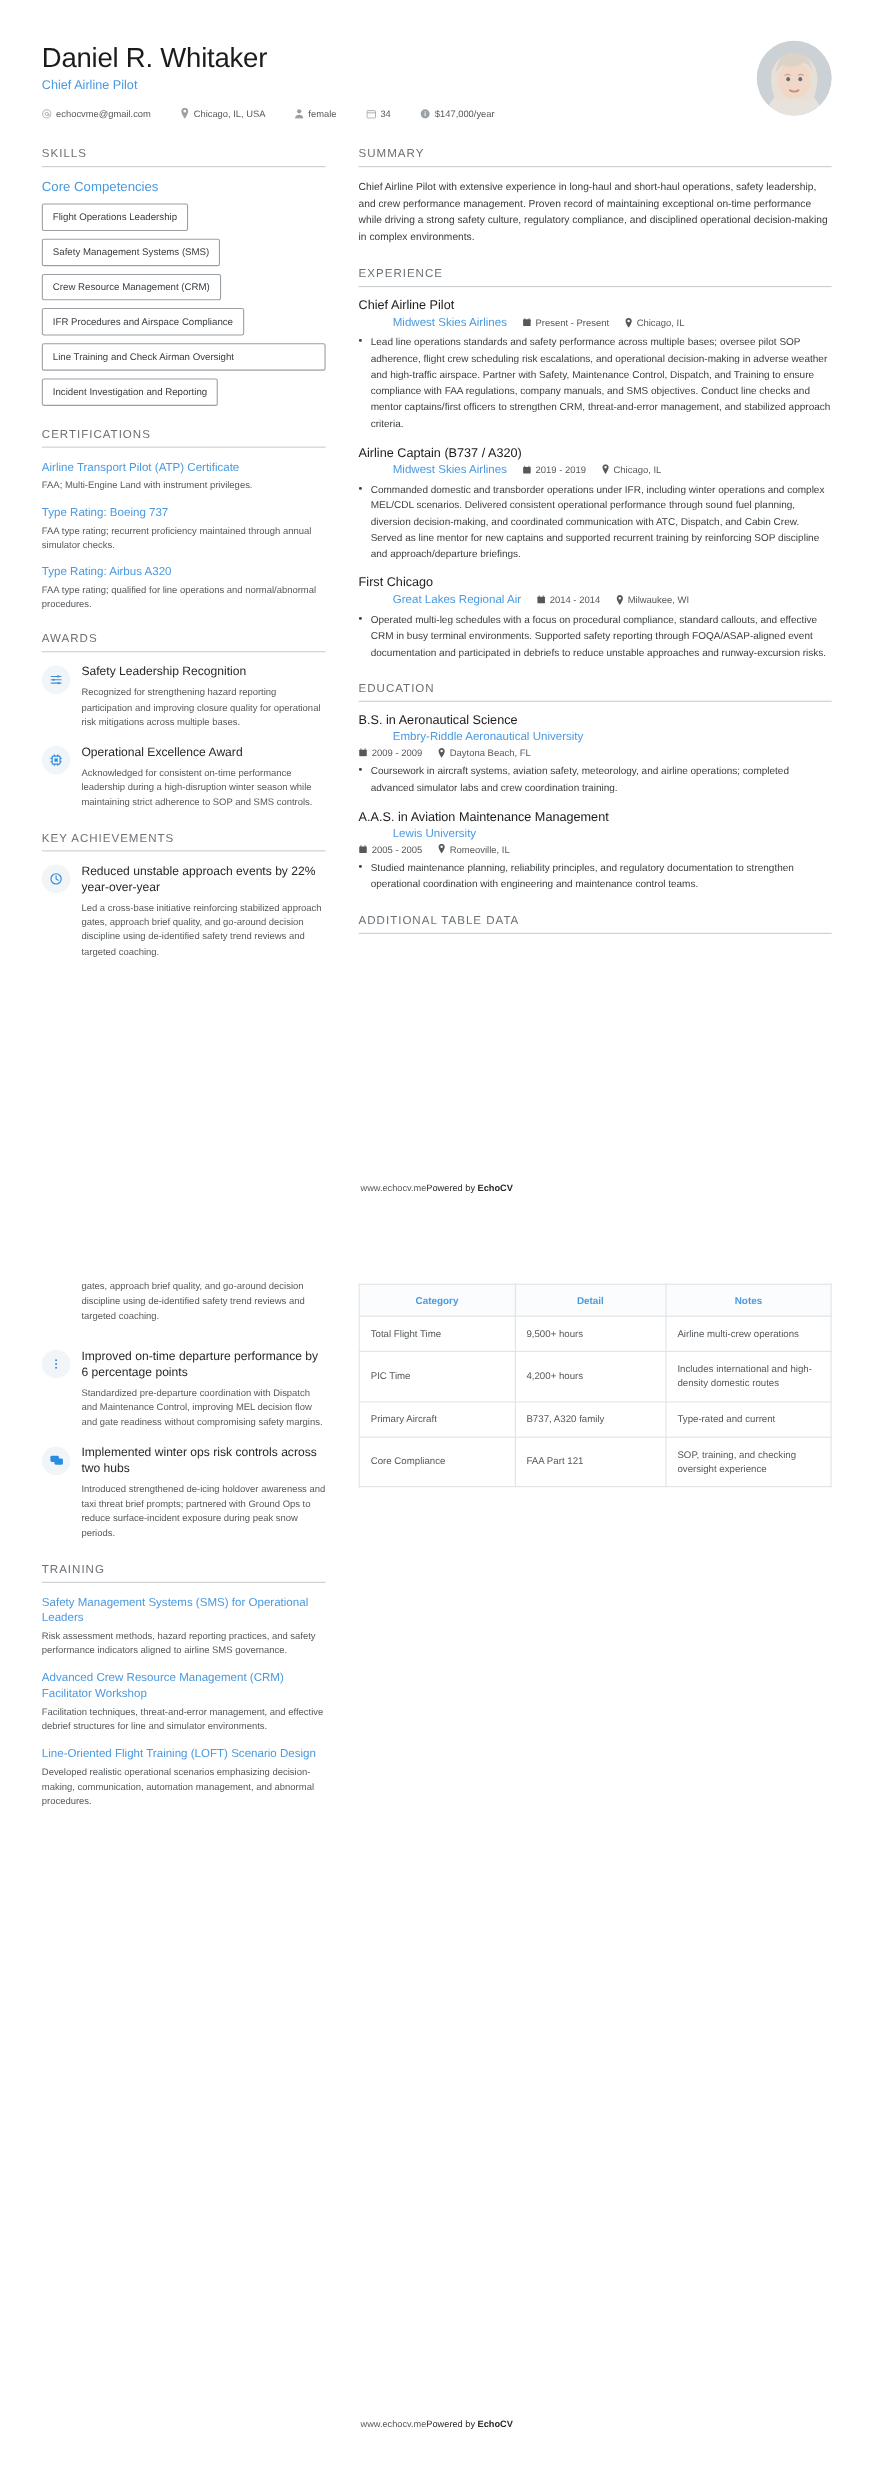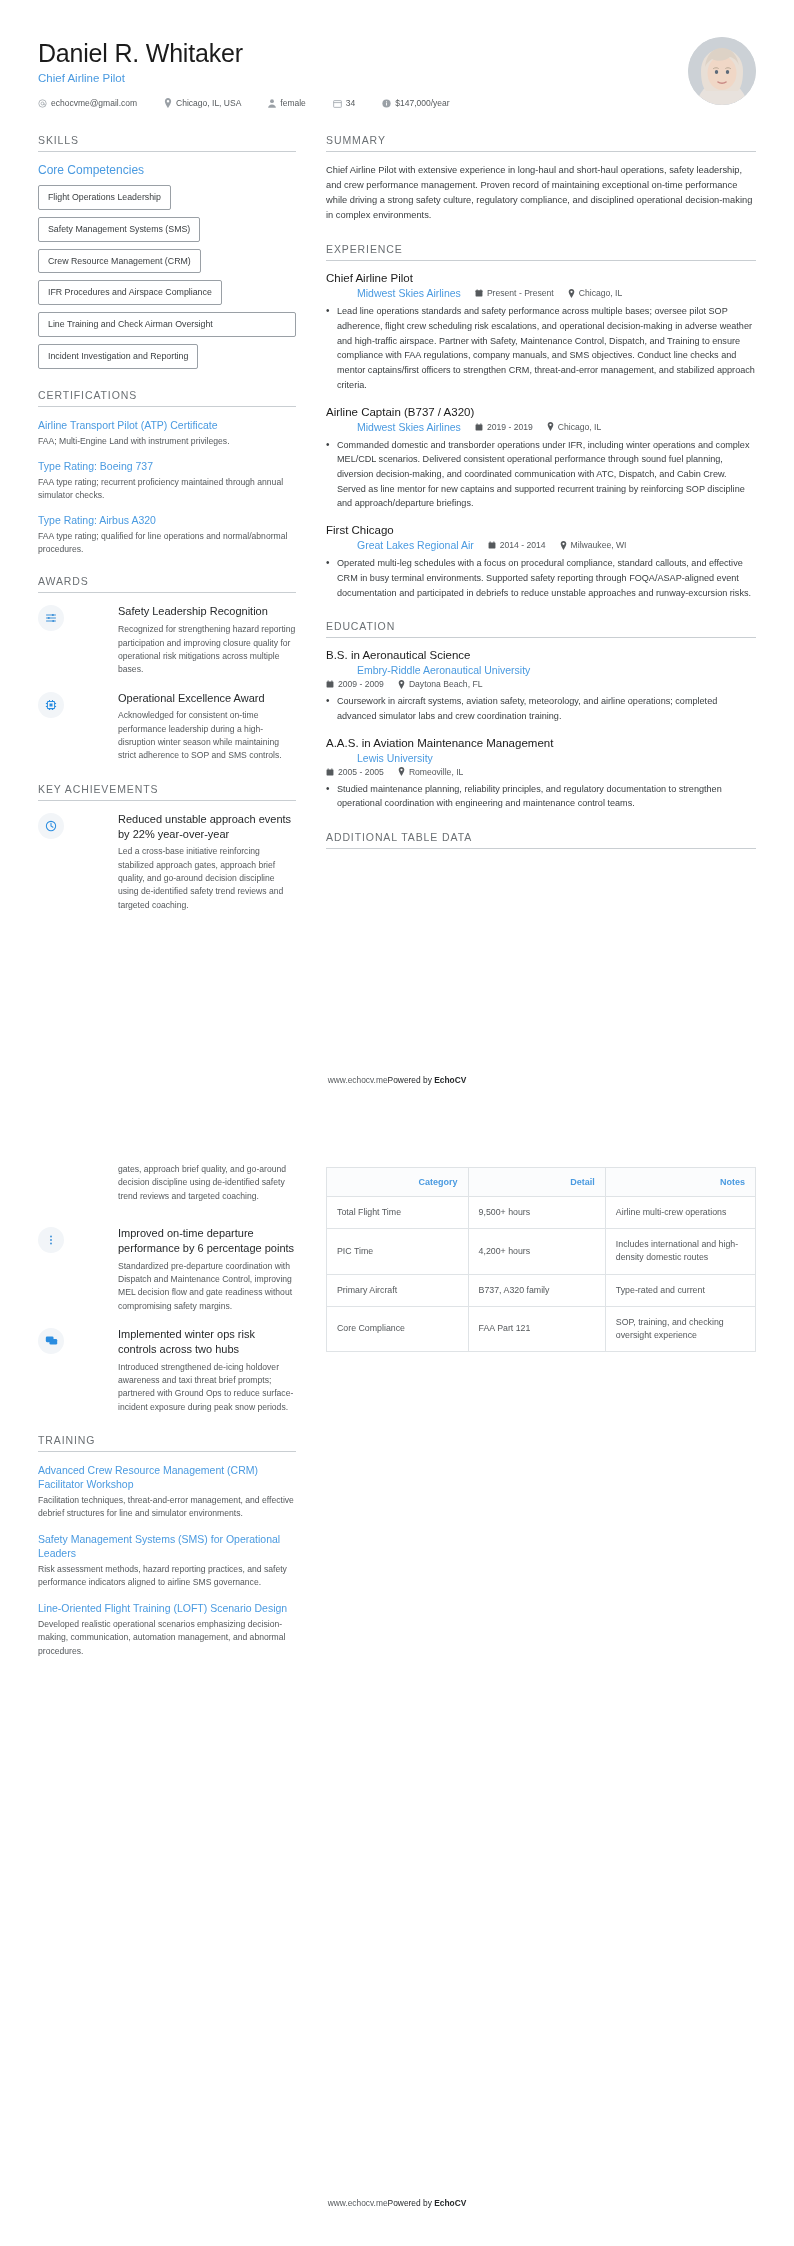--- a/index.html
+++ b/index.html
@@ -125,21 +125,20 @@
     font-size: 8.6px;
     color: #55595c;
     line-height: 1.5;
     margin-bottom: 11px;
   }
 
   .award {
     display: flex;
     align-items: flex-start;
     margin-bottom: 14px;
-    gap: 44px;
   }
   .award-icon {
     width: 26px; height: 26px;
     border-radius: 50%;
     background: #f2f5f8;
     flex-shrink: 0;
     margin-right: 10px;
     display: flex;
     align-items: center;
     justify-content: center;
@@ -222,21 +221,21 @@
     font-size: 10px;
   }
 
   
   .data-table {
     border-collapse: collapse;
     width: 100%;
     margin-top: 4px;
   }
   .data-table th {
-    text-align: right;
+    text-align: center;
     font-size: 9px;
     font-weight: 700;
     color: #4a9ae0;
     border: 1px solid #dfe3e6;
     padding: 9px 10px;
     background: #fbfcfd;
   }
   .data-table td {
     font-size: 8.8px;
     color: #55595c;
@@ -642,26 +641,26 @@
             <div class="award-body">
               <div class="award-title">Implemented winter ops risk controls across two hubs</div>
               <div class="award-desc">Introduced strengthened de-icing holdover awareness and taxi threat brief prompts; partnered with Ground Ops to reduce surface-incident exposure during peak snow periods.</div>
             </div>
           </div>
         </div>
 
         <div class="sec" style="margin-top:14px">
           <div class="sec-title">TRAINING</div>
           <div>
+            <div class="train-title">Safety Management Systems (SMS) for Operational Leaders</div>
+            <div class="train-desc">Risk assessment methods, hazard reporting practices, and safety performance indicators aligned to airline SMS governance.</div>
+          </div>
+          <div>
             <div class="train-title">Advanced Crew Resource Management (CRM) Facilitator Workshop</div>
             <div class="train-desc">Facilitation techniques, threat-and-error management, and effective debrief structures for line and simulator environments.</div>
-          </div>
-          <div>
-            <div class="train-title">Safety Management Systems (SMS) for Operational Leaders</div>
-            <div class="train-desc">Risk assessment methods, hazard reporting practices, and safety performance indicators aligned to airline SMS governance.</div>
           </div>
           <div>
             <div class="train-title">Line-Oriented Flight Training (LOFT) Scenario Design</div>
             <div class="train-desc">Developed realistic operational scenarios emphasizing decision-making, communication, automation management, and abnormal procedures.</div>
           </div>
         </div>
       </div>
 
       <div class="col-gap"></div>
 

